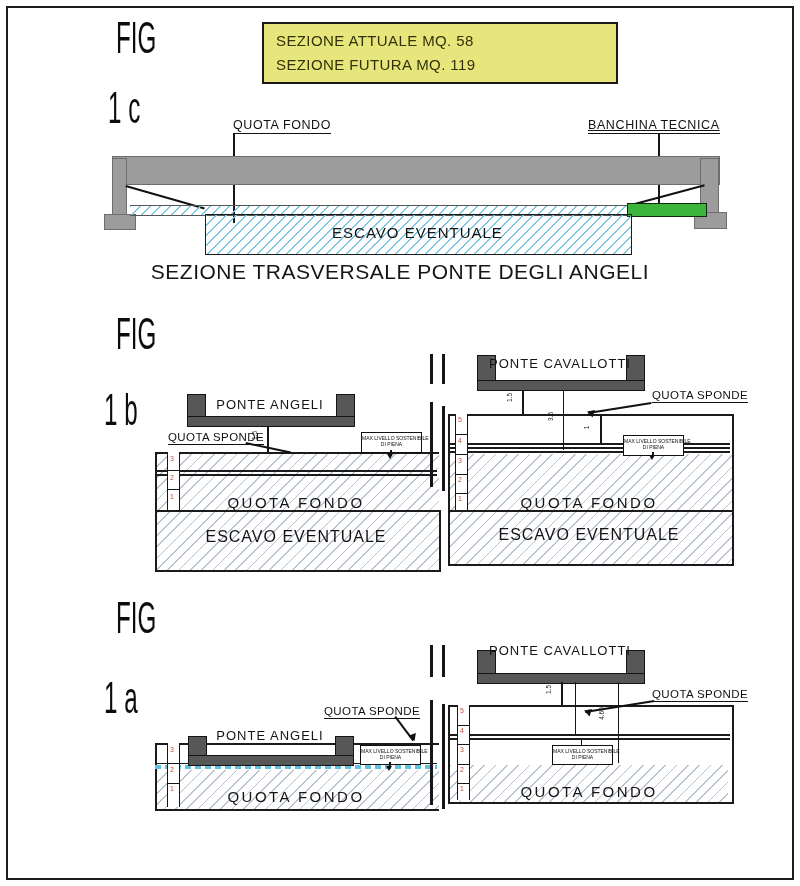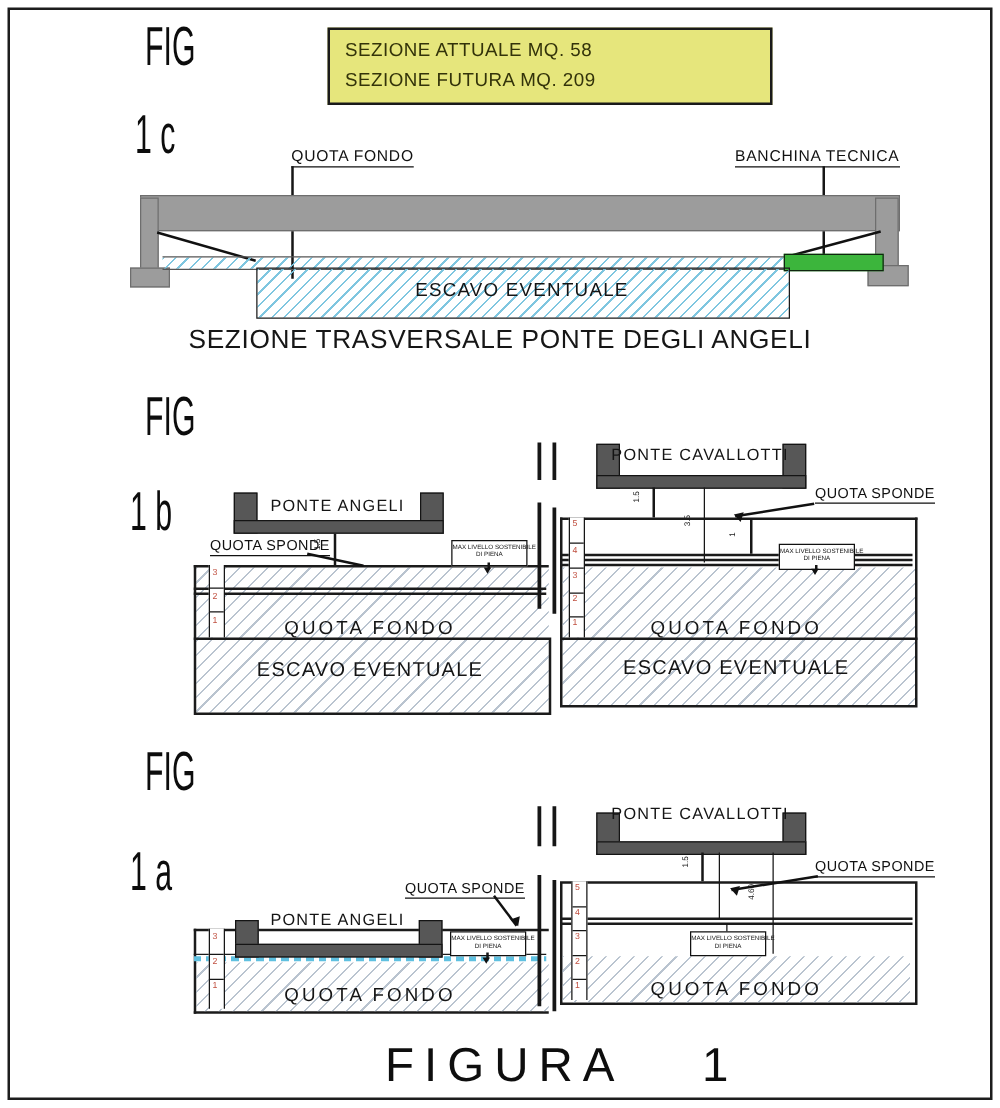--- a/index.html
+++ b/index.html
@@ -41,27 +41,27 @@
 <body>
 
 <div id="stage">
   <div class="frame"></div>
 
   <div class="abs figword" style="left:116px;top:16px;">FIG</div>
   <div class="abs figword" style="left:108px;top:86px;">1 c</div>
 
   <div class="abs infobox" style="left:262px;top:22px;width:328px;">
     <div>SEZIONE ATTUALE MQ. 58</div>
-    <div>SEZIONE FUTURA MQ. 209</div>
+    <div>SEZIONE FUTURA MQ. 119</div>
   </div>
 
   <div class="abs lblu12" style="left:233px;top:118px;">QUOTA FONDO</div>
   <div class="vline" style="left:233px;top:133px;height:90px;"></div>
 
-  <div class="abs lblu12" style="left:588px;top:118px;">BANCHINA TECNICA</div>
+  <div class="abs lblu12" style="left:588px;top:118px;text-decoration:underline;">BANCHINA TECNICA</div>
   <div class="vline" style="left:658px;top:133px;height:74px;"></div>
 
   <div class="abs deck" style="left:112px;top:156px;width:606px;height:27px;"></div>
   <div class="abs pier" style="left:112px;top:158px;width:13px;height:59px;"></div>
   <div class="abs pier" style="left:104px;top:214px;width:30px;height:14px;"></div>
   <div class="abs pier" style="left:700px;top:158px;width:17px;height:58px;"></div>
   <div class="abs pier" style="left:694px;top:212px;width:31px;height:15px;"></div>
   <div class="rline" style="left:126px;top:185px;width:82px;transform:rotate(16deg);"></div>
   <div class="rline" style="left:627px;top:205px;width:80px;transform:rotate(-15deg);"></div>
 
@@ -225,17 +225,13 @@
   <div class="abs lblu" style="left:652px;top:688px;">QUOTA SPONDE</div>
   <div class="rline" style="left:585px;top:711px;width:70px;transform:rotate(-9deg);"></div>
   <div class="arr-head" style="left:580px;top:707px;border-right:7px solid #111;transform:rotate(18deg);"></div>
 
   <div class="maxbox" style="left:552px;top:745px;width:59px;height:16px;">
     <div>MAX LIVELLO SOSTENIBILE</div>
     <div>DI PIENA</div>
   </div>
   <div class="vline" style="left:581px;top:739px;height:6px;width:1px;"></div>
 
-  <div class="footer" style="left:308px;top:832px;">
-    <span>FIGURA</span>
-    <span style="margin-left:62px;">1</span>
-  </div>
 </div>
 
 </body></html>

